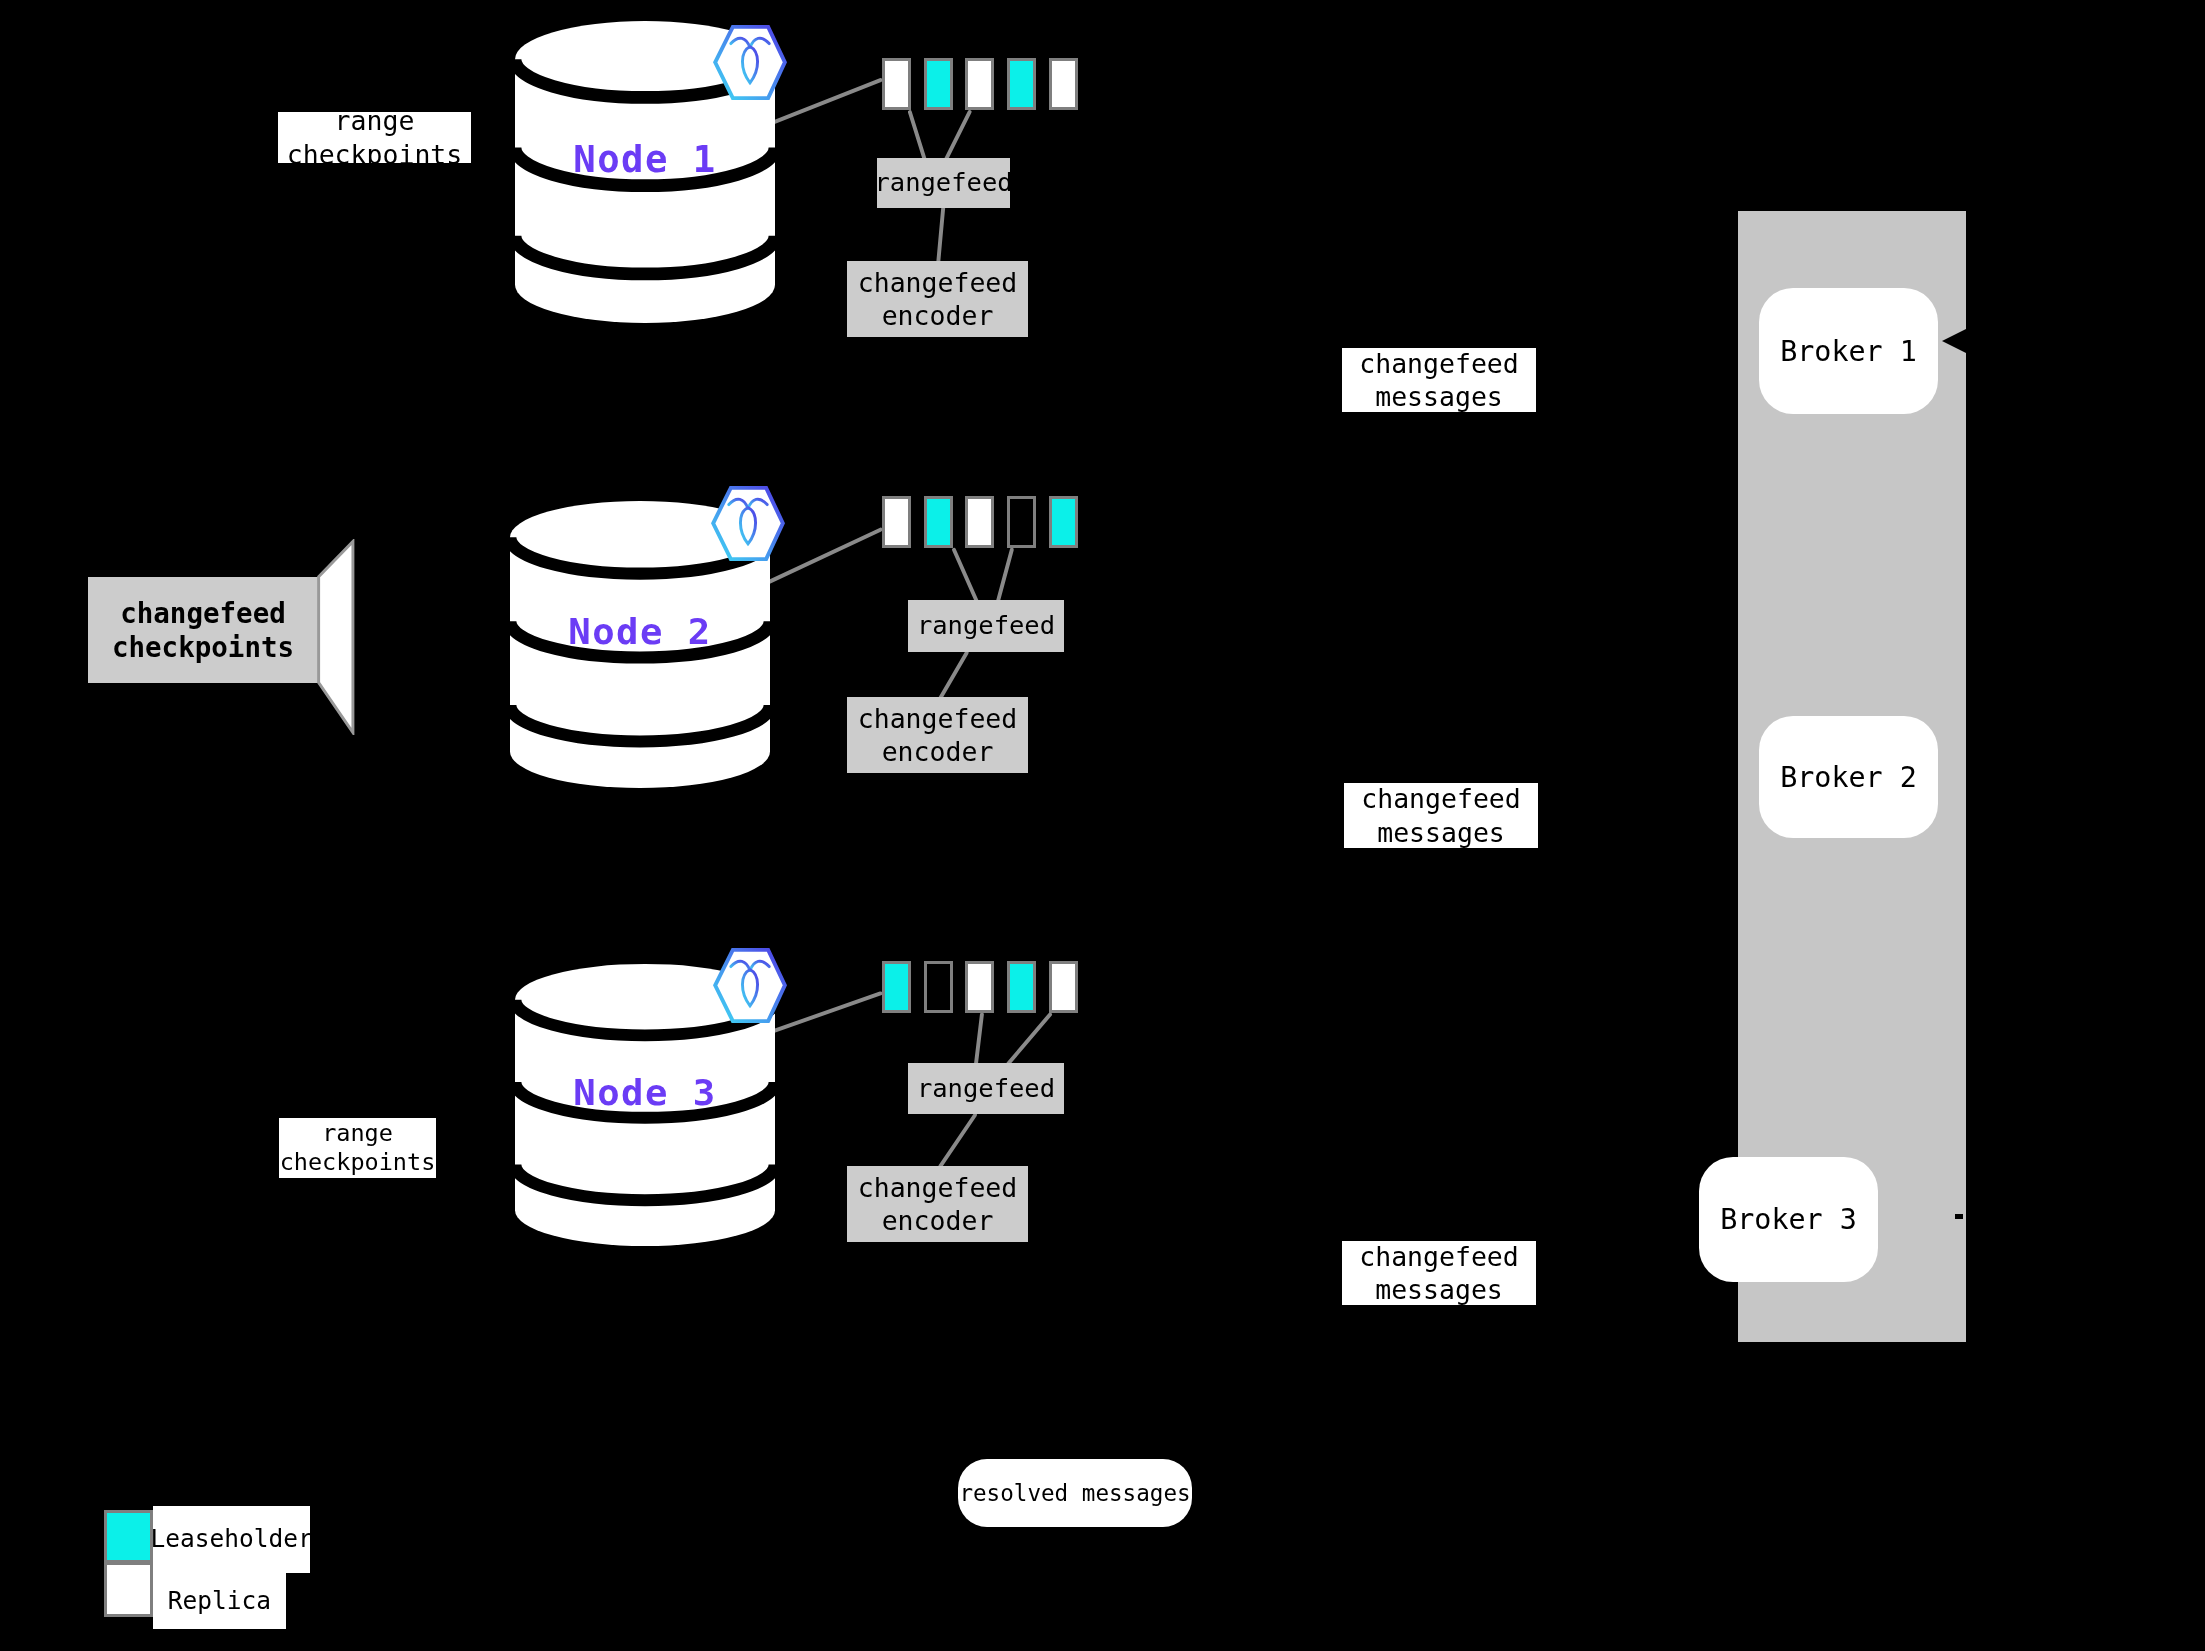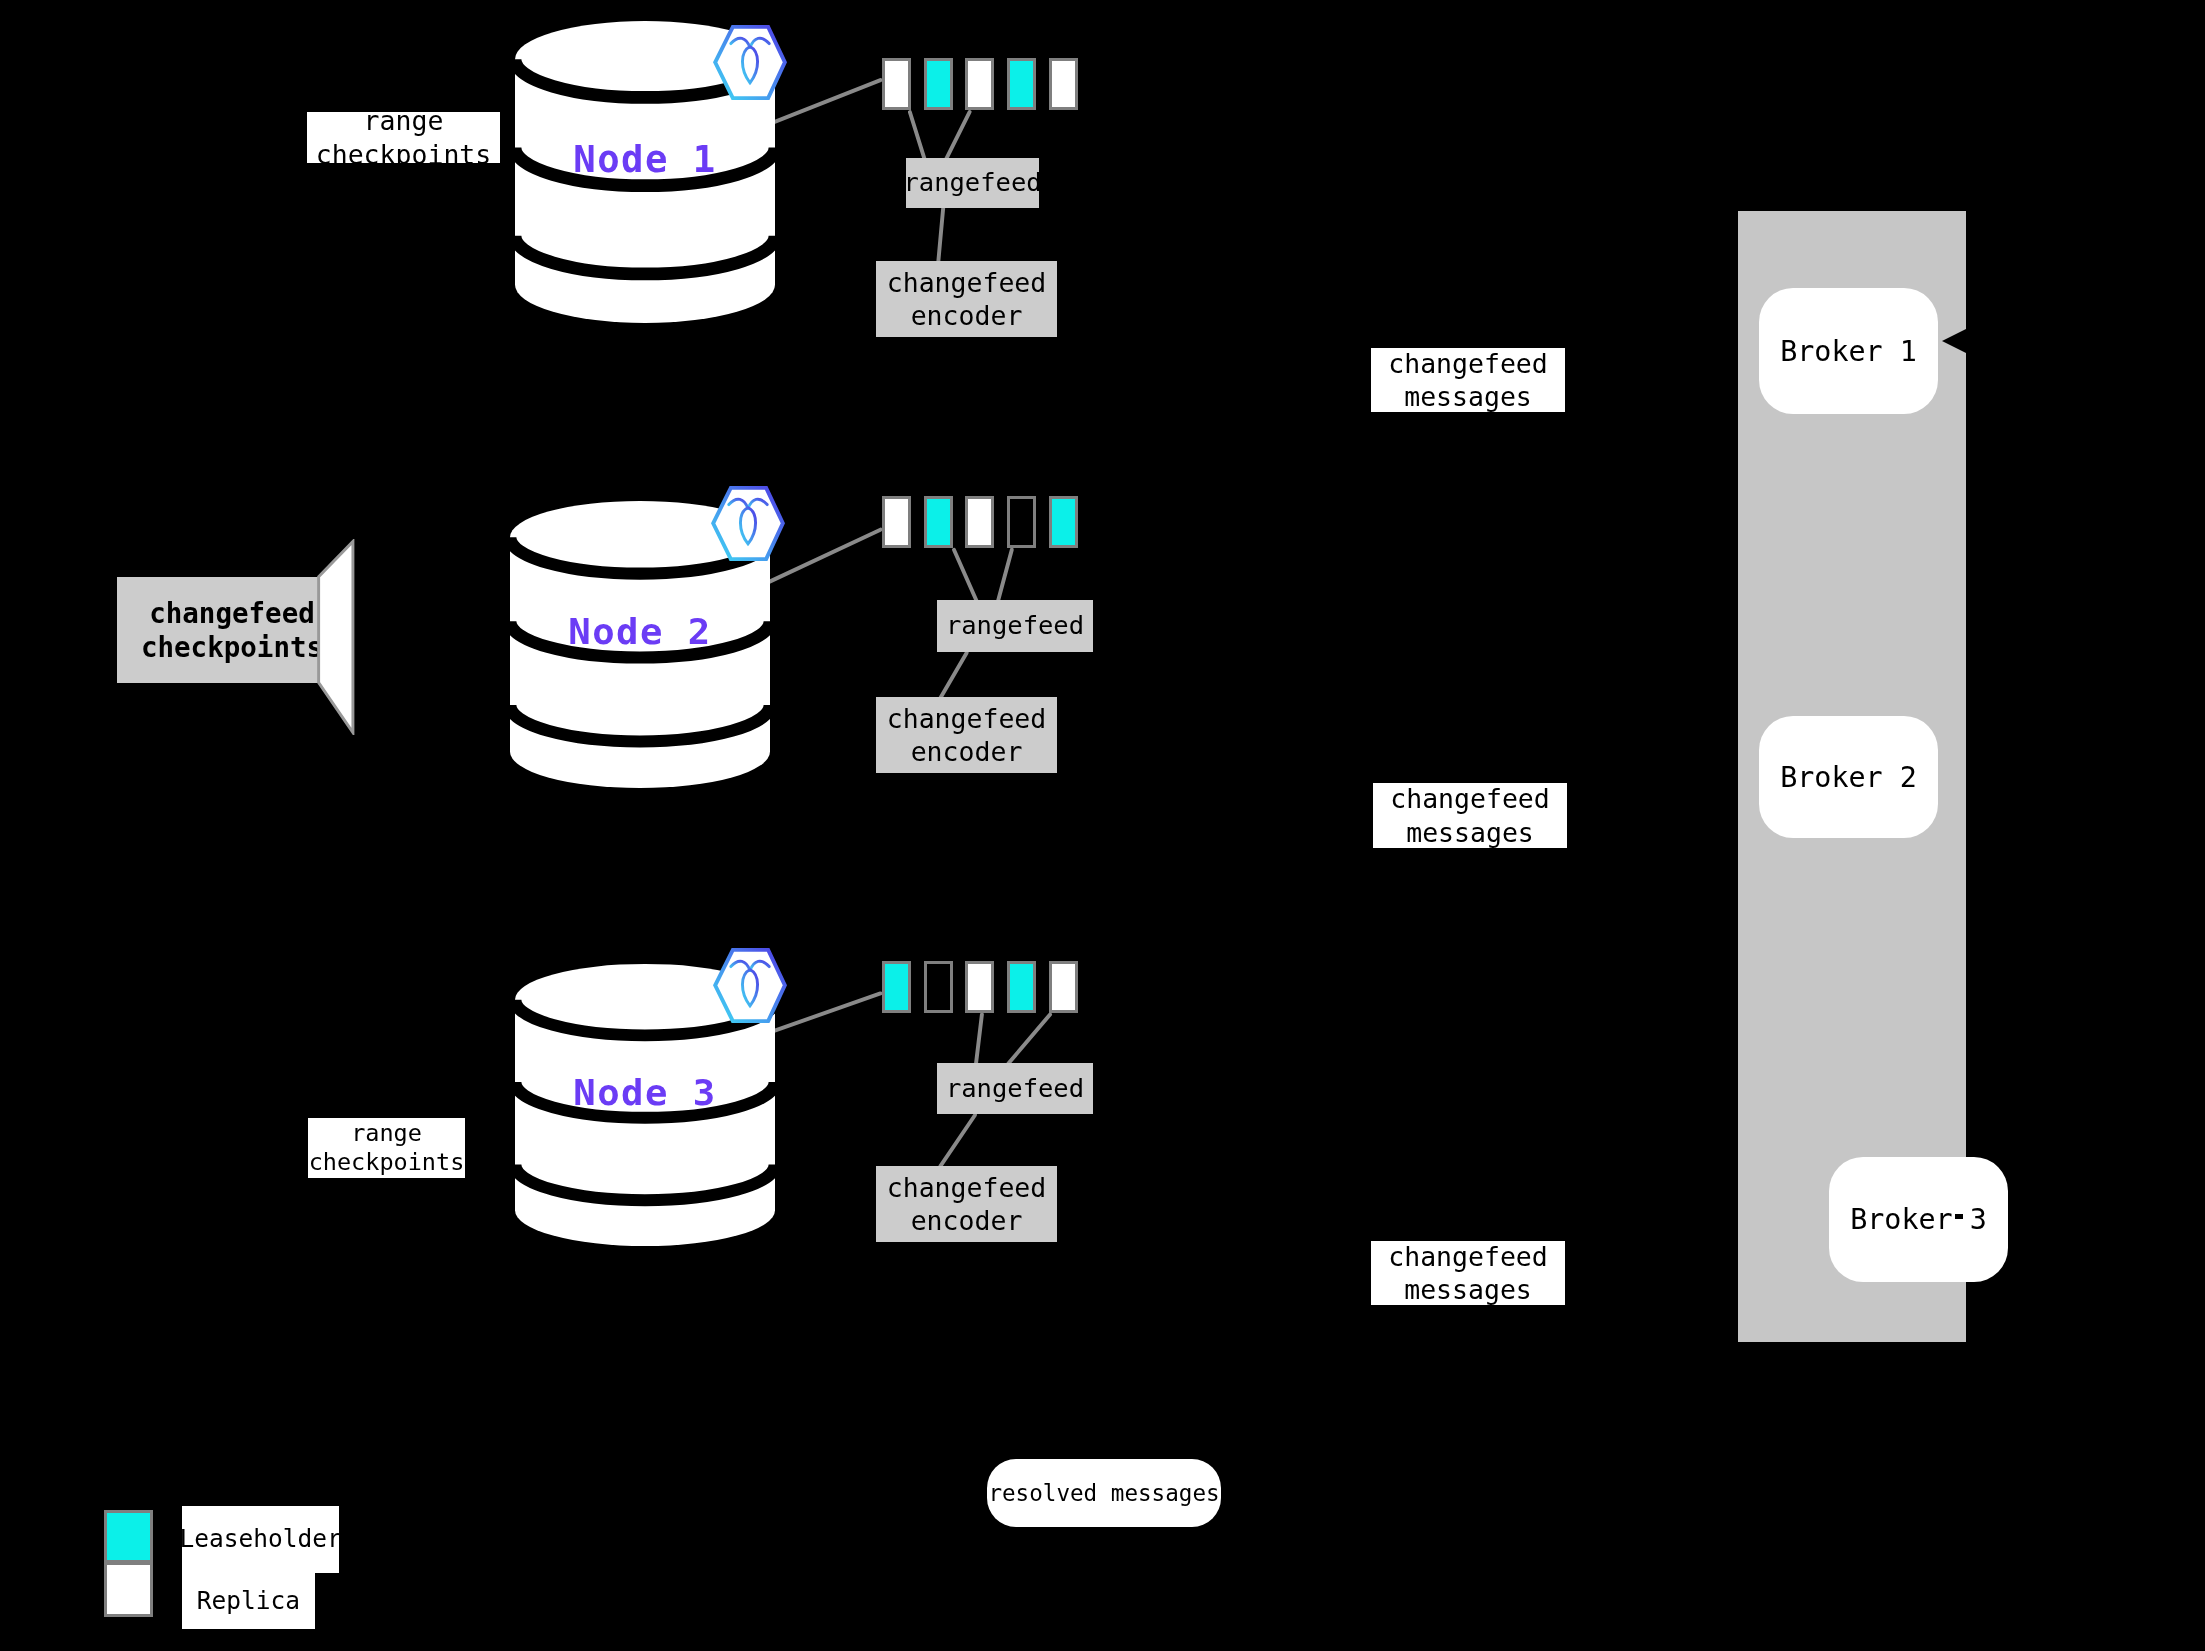--- a/index.html
+++ b/index.html
@@ -1,21 +1,21 @@
 <!DOCTYPE html>
 <html style="--leaseholder: #0BF0E9; --replica: #FFFFFF; --node-label: #6B3CF5; --box-gray: #CCCCCC; --column-gray: #C6C6C6; --border-gray: #7F7F7F; --connector: #8A8A8A; --badge-grad-start: #3FD9F4; --badge-grad-end: #4F3BE6;font-size:7.8px"><head>
 <meta charset="utf-8">
 <style>
   html,body{margin:0;padding:0;background:#000;}
   #canvas{position:relative;width:2205px;height:1652px;background:#000;overflow:hidden;
           font-family:"DejaVu Sans Mono",monospace;color:#000;}
   .abs{position:absolute;}
   #connectors{position:absolute;left:0;top:0;z-index:1;}
   .box{position:absolute;display:flex;align-items:center;justify-content:center;
-       text-align:left;z-index:2;line-height:1.25;margin-left:29px;}
+       text-align:left;z-index:2;line-height:1.25;}
   .col{flex-direction:column;}
   .whitebg{background:#fff;}
   .graybg{background:var(--box-gray,#ccc);}
   .cyl{position:absolute;z-index:2;}
   .cyl-label{font:700 76px "DejaVu Sans Mono",monospace;fill:var(--node-label,#6B3CF5);letter-spacing:3px;}
   .badge{position:absolute;z-index:3;}
   .range-row{position:absolute;display:flex;gap:12.7px;z-index:2;}
   .range{width:29px;height:52px;border:3.4px solid var(--border-gray,#7F7F7F);box-sizing:border-box;}
   .pill{border-radius:29px;}
   .broker{position:absolute;background:#fff;border-radius:34px;display:flex;
@@ -199,21 +199,21 @@
 
   <div class="abs" style="left:1738px;top:211px;width:228px;height:1131px;background:var(--column-gray,#C6C6C6);z-index:1"></div>
 
 
   <div class="broker" style="left:1759px;top:288px;width:179px;height:126px">
     <span>Broker 1</span>
   </div>
   <div class="broker" style="left:1759px;top:716px;width:179px;height:122px">
     <span>Broker 2</span>
   </div>
-  <div class="broker" style="left:1829px;top:1157px;width:179px;height:125px">
+  <div class="broker" style="left:1699px;top:1157px;width:179px;height:125px">
     <span>Broker 3</span>
   </div>
 
   <div class="arrowhead-left" style="left:1942px;top:329px"></div>
   <div class="abs" style="left:1955px;top:1214px;width:7.8px;height:4.9px;background:#000;z-index:4"></div>
 
   <div class="box whitebg pill" style="left:958px;top:1459px;width:234px;height:68px;font-size:22.6px">
     <span>resolved messages</span>
   </div>
 

